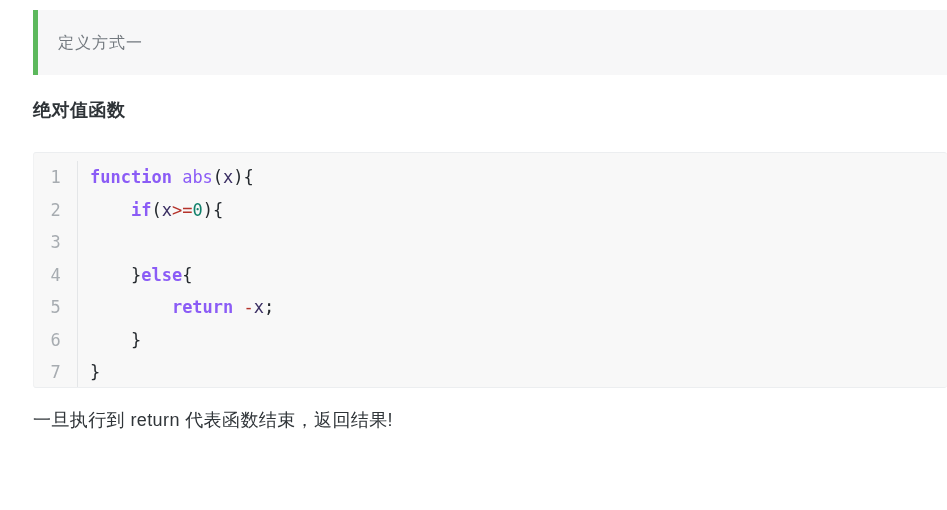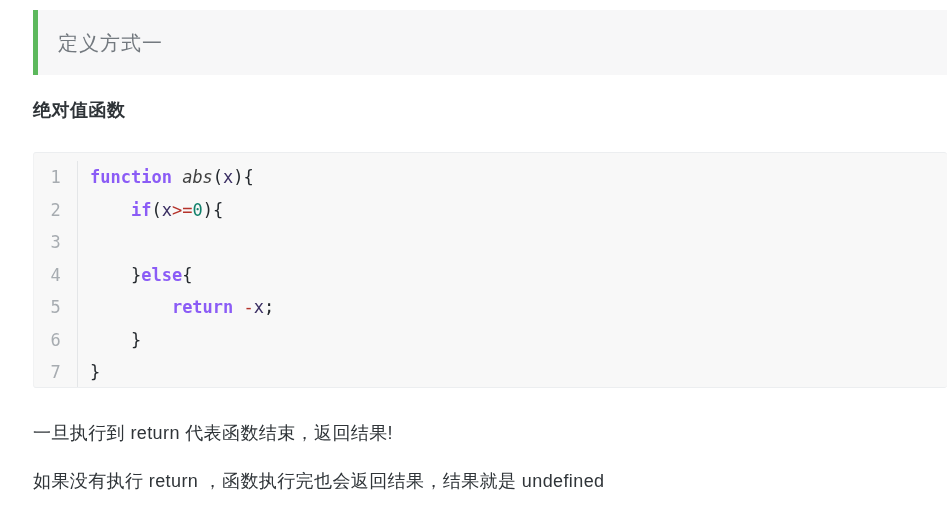--- a/index.html
+++ b/index.html
@@ -28,21 +28,21 @@
     top: 10px;
     right: 0;
     height: 65px;
     background: #f7f7f8;
     border-left: 5px solid #5cb85c;
     box-sizing: border-box;
     display: flex;
     align-items: center;
   }
   .callout-title {
-    font-size: 20px;
+    font-size: 16px;
     color: #73797f;
     padding-left: 20px;
     letter-spacing: 1px;
     line-height: 1;
   }
 
   
   .subheading {
     position: absolute;
     left: 33px;
@@ -95,37 +95,37 @@
     user-select: none;
   }
   .code-text {
     padding-left: 12px;
     white-space: pre;
     color: #24292e;
   }
 
   
   .tok-kw   { color: #8b5cf6; font-weight: bold; }   
-  .tok-fn   { color: #404040; font-style: italic; }   
+  .tok-fn   { color: #8b5cf6; }   
   .tok-punc { color: #24292e; }   
   .tok-var  { color: #3b2f63; }   
   .tok-op   { color: #b5332b; }   
   .tok-num  { color: #11816b; }   
 
   
   .para {
     position: absolute;
     left: 33px;
     font-size: 18px;
     color: #2f3438;
     line-height: 1.45;
     letter-spacing: 0.4px;
     white-space: pre;
   }
-  .para-1 { top: 420px; }
+  .para-1 { top: 407px; }
   .para-2 { top: 468px; }
 </style>
 </head>
 <body>
 
 <div class="page">
 
   <div class="callout">
     <div class="callout-title">定义方式一</div>
   </div>
@@ -138,15 +138,14 @@
         <div class="code-row"><div class="gutter">2</div><div class="code-text"><span>    </span><span class="tok-kw">if</span><span class="tok-punc">(</span><span class="tok-var">x</span><span class="tok-op">&gt;=</span><span class="tok-num">0</span><span class="tok-punc">)</span><span class="tok-punc">{</span></div></div>
         <div class="code-row"><div class="gutter">3</div></div>
         <div class="code-row"><div class="gutter">4</div><div class="code-text"><span>    </span><span class="tok-punc">}</span><span class="tok-kw">else</span><span class="tok-punc">{</span></div></div>
         <div class="code-row"><div class="gutter">5</div><div class="code-text"><span>        </span><span class="tok-kw">return</span><span> </span><span class="tok-op">-</span><span class="tok-var">x</span><span class="tok-punc">;</span></div></div>
         <div class="code-row"><div class="gutter">6</div><div class="code-text"><span>    </span><span class="tok-punc">}</span></div></div>
         <div class="code-row"><div class="gutter">7</div><div class="code-text"><span class="tok-punc">}</span></div></div>
       </div>
   </div>
 
   <div class="para para-1">一旦执行到 return 代表函数结束，返回结果!</div>
-  <div class="para para-2">如果没有执行 return ，函数执行完也会返回结果，结果就是 undefined</div>
 
 </div>
 
 </body></html>

